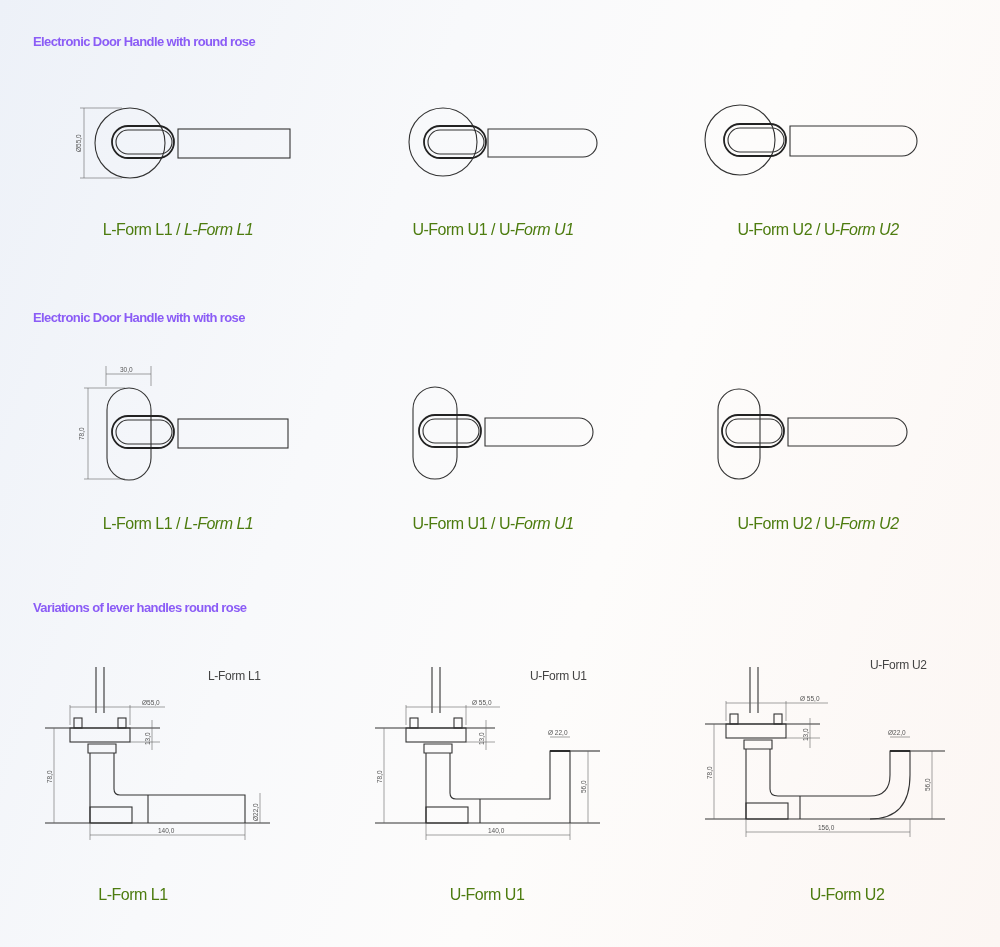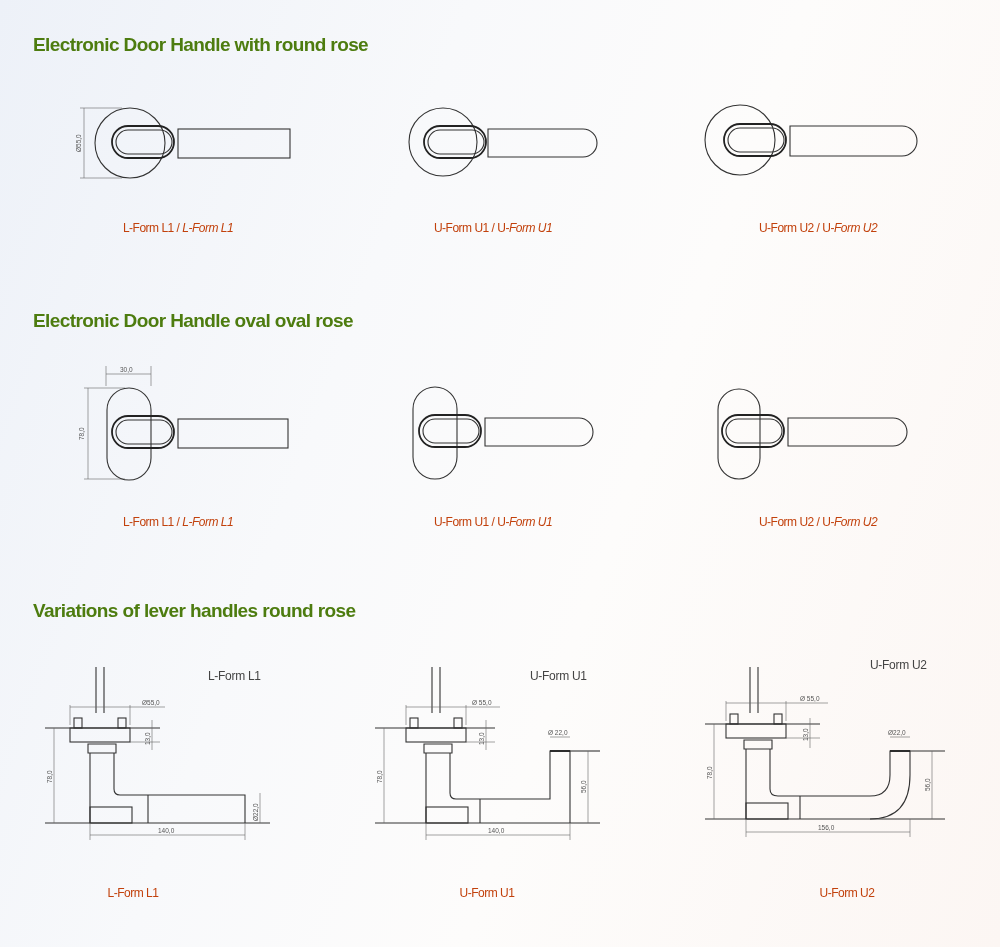--- a/index.html
+++ b/index.html
@@ -4,26 +4,26 @@
 <style>
   html, body { margin: 0; padding: 0; }
   body {
     width: 1000px; height: 947px; overflow: hidden; position: relative;
     font-family: "Liberation Sans", sans-serif; color: #111;
     background: linear-gradient(110deg, #edf1f8 0%, #f8f9fb 35%, #fdfcfb 60%, #fcf6f3 100%);
   }
   .section-title {
     position: absolute; left: 33px; margin: 0;
     font-family: "Liberation Sans", sans-serif; font-weight: 700;
-    font-size: 19px; letter-spacing: -0.6px; color: #4d7c0f;
+    font-size: 13px; letter-spacing: -0.6px; color: #8b5cf6;
   }
   .fig { position: absolute; }
   .fig svg { display: block; overflow: visible; }
   .caption {
-    position: absolute; font-size: 12px; letter-spacing: -0.5px; color: #c2410c;
+    position: absolute; font-size: 16px; letter-spacing: -0.5px; color: #4d7c0f;
     white-space: nowrap; transform: translateX(-50%);
   }
   .caption .it { font-style: italic; }
   .lever-label {
     position: absolute; font-size: 12px; color: #444; letter-spacing: -0.3px;
   }
   .dim {
     font-family: "Liberation Sans", sans-serif; font-size: 6.5px; fill: #555;
   }
   .ln { fill: none; stroke: #333; stroke-width: 1.1; }
@@ -68,21 +68,21 @@
     <circle class="ln" cx="40" cy="40" r="35"></circle>
     <rect class="thick" x="24" y="24" width="62" height="32" rx="16"></rect>
     <rect class="ln" x="28" y="28" width="56" height="24" rx="12"></rect>
     <path class="ln" d="M90 26 H202 A15 15 0 0 1 202 56 H90 Z"></path>
   </svg>
 </div>
 <div class="caption" style="left:818px;top:221px">
   <span>U-Form U2 / </span><span>U-</span><span class="it">Form U2</span>
 </div>
 
-<h2 class="section-title" style="top:310px">Electronic Door Handle oval oval rose</h2>
+<h2 class="section-title" style="top:310px">Electronic Door Handle with with rose</h2>
 
 <div class="fig" style="left:70px;top:362px">
   <svg width="230" height="125" viewBox="0 0 230 125">
     <line class="thin" x1="36" y1="4" x2="36" y2="24"></line>
       <line class="thin" x1="81" y1="4" x2="81" y2="24"></line>
     <line class="thin" x1="36" y1="12" x2="81" y2="12"></line>
     <text class="dim" x="50" y="10">30,0</text>
     <line class="thin" x1="14" y1="26" x2="55" y2="26"></line>
       <line class="thin" x1="14" y1="117" x2="55" y2="117"></line>
     <line class="thin" x1="18" y1="26" x2="18" y2="117"></line>

